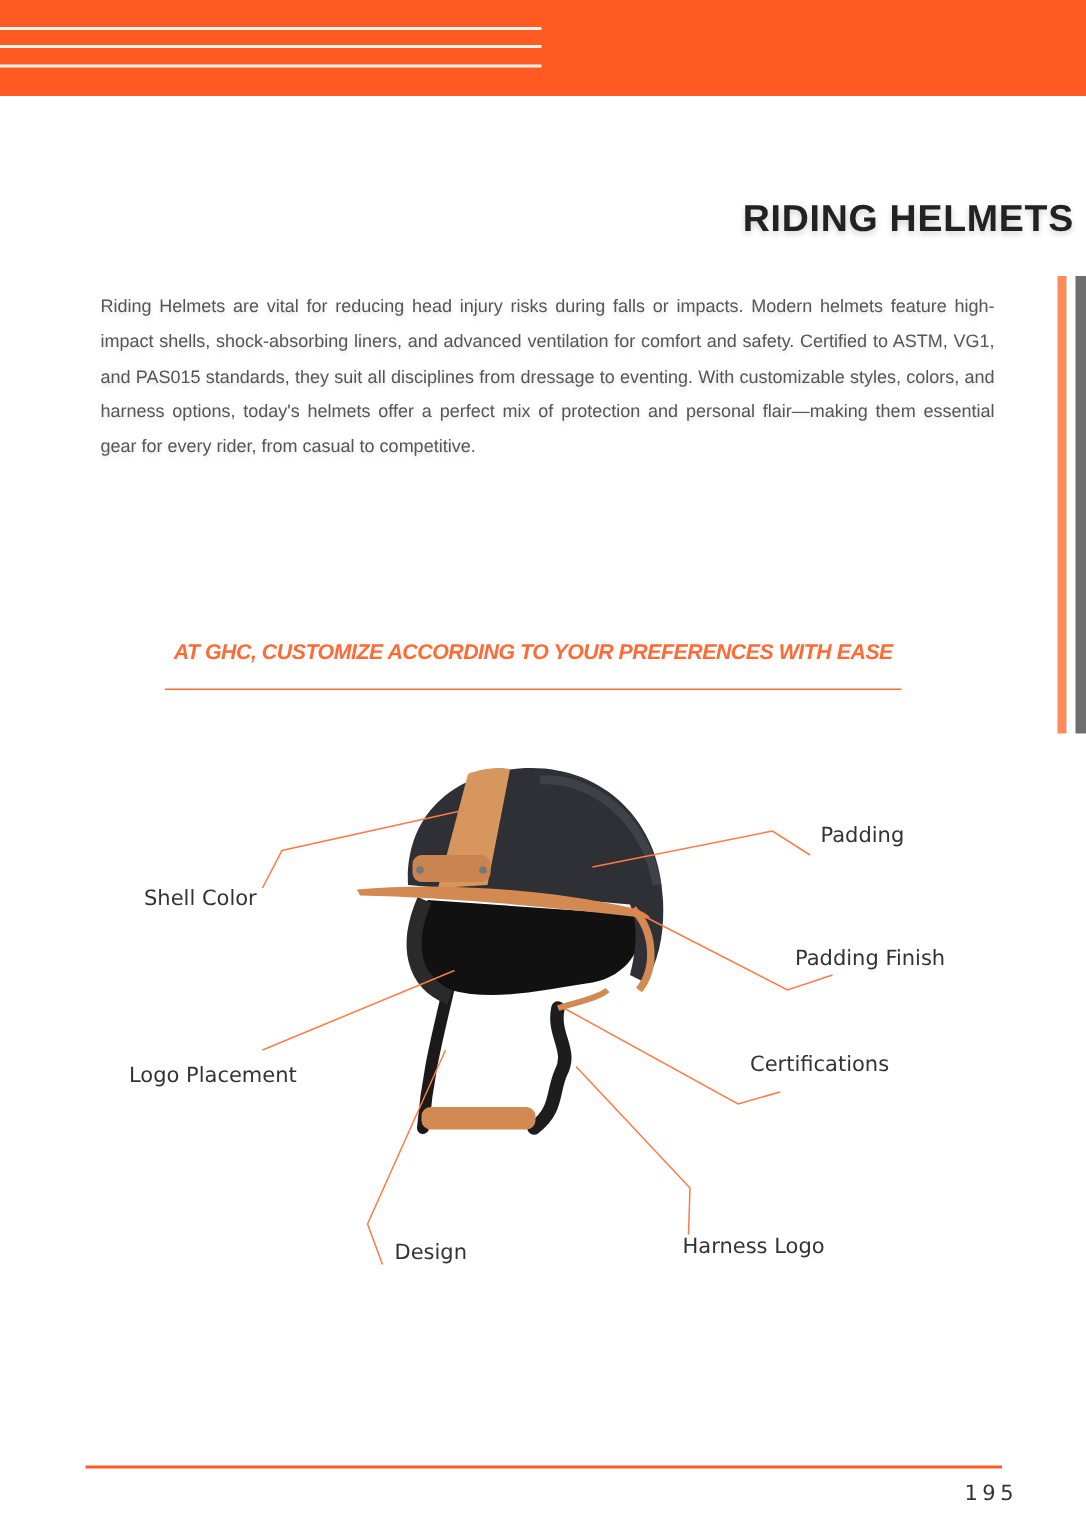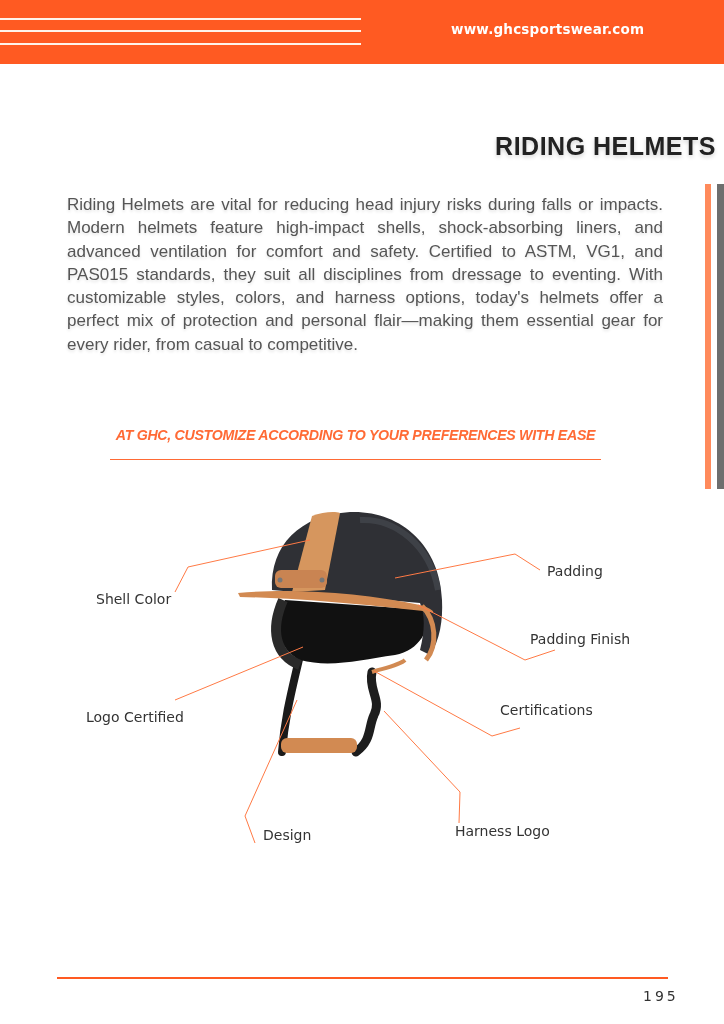--- a/index.html
+++ b/index.html
@@ -8,39 +8,38 @@
 
   .header { position: absolute; left: 0; top: 0; width: 724px; height: 64px; background: #ff5a22; }
   .header .hline { position: absolute; left: 0; width: 361px; height: 2px; background: #fff3ea; }
   .header .url { position: absolute; left: 451px; top: 21px; font-family: "DejaVu Sans", sans-serif; font-size: 13.5px; font-weight: bold; color: #ffffff; letter-spacing: 0.2px; }
 
   .side-bar-orange { position: absolute; left: 705px; top: 184px; width: 6px; height: 305px; background: #ff8a5b; }
   .side-bar-grey { position: absolute; left: 717px; top: 184px; width: 7px; height: 305px; background: #6e6e6e; }
 
   .title { position: absolute; left: 0; top: 132px; width: 716px; text-align: right; font-family: "Liberation Sans", sans-serif; font-size: 25px; font-weight: bold; color: #222222; letter-spacing: 0.5px; text-shadow: 0 2px 4px rgba(0,0,0,0.18); }
 
-  .intro { position: absolute; left: 67px; top: 193px; width: 596px; font-family: "Liberation Sans", sans-serif; font-size: 17px; line-height: 23.3px; color: #555555; text-align: justify; text-shadow: 0 2px 3px rgba(0,0,0,0.12); }
+  .intro { position: absolute; left: 67px; top: 193px; width: 596px; font-family: "Liberation Sans", sans-serif; font-size: 12px; line-height: 23.3px; color: #555555; text-align: justify; text-shadow: 0 2px 3px rgba(0,0,0,0.12); }
 
   .tagline { position: absolute; left: 110px; top: 427px; width: 491px; text-align: center; font-family: "Liberation Sans", sans-serif; font-size: 14.2px; font-style: italic; font-weight: bold; color: #ff6a35; letter-spacing: -0.3px; white-space: nowrap; padding-bottom: 16px; border-bottom: 1.5px solid #ff6a35; }
 
   .figure { position: absolute; left: 0; top: 490px; width: 724px; height: 380px; }
   .figure svg { position: absolute; left: 0; top: 0; }
   .label { position: absolute; font-family: "DejaVu Sans", sans-serif; font-size: 14px; color: #333333; white-space: nowrap; }
 
   .footer-line { position: absolute; left: 57px; top: 977px; width: 611px; height: 2px; background: #ff5a22; }
   .page-num { position: absolute; left: 643px; top: 988px; font-family: "DejaVu Sans", sans-serif; font-size: 14px; color: #333; letter-spacing: 3px; }
 </style>
 </head>
 <body>
 
 <div class="header">
   <div class="hline" style="top:18px"></div>
   <div class="hline" style="top:30px"></div>
   <div class="hline" style="top:43px"></div>
-  <div class="url">www.ghcsportswear.com</div>
 </div>
 
 <div class="side-bar-orange"></div>
 <div class="side-bar-grey"></div>
 
 <h1 class="title">RIDING HELMETS</h1>
 <p class="intro">Riding Helmets are vital for reducing head injury risks during falls or impacts. Modern helmets feature high-impact shells, shock-absorbing liners, and advanced ventilation for comfort and safety. Certified to ASTM, VG1, and PAS015 standards, they suit all disciplines from dressage to eventing. With customizable styles, colors, and harness options, today's helmets offer a perfect mix of protection and personal flair—making them essential gear for every rider, from casual to competitive.</p>
 
 <div class="tagline">AT GHC, CUSTOMIZE ACCORDING TO YOUR PREFERENCES WITH EASE</div>
 
@@ -75,22 +74,22 @@
       <polyline points="395,578 515,554 540,570"></polyline>
       <polyline points="418,605 525,660 555,650"></polyline>
       <polyline points="303,647 175,700"></polyline>
       <polyline points="374,671 492,736 520,728"></polyline>
       <polyline points="297,700 245,816 255,843"></polyline>
       <polyline points="384,711 460,792 459,823"></polyline>
     </g>
   </svg>
 
   <div class="label" style="left:96px; top:101px">Shell Color</div>
-  <div class="label" style="left:547px; top:73px">Padding</div>
+  <div class="label" style="left:547px; top:59px">Padding</div>
   <div class="label" style="left:530px; top:141px">Padding Finish</div>
-  <div class="label" style="left:86px; top:219px">Logo Certified</div>
+  <div class="label" style="left:86px; top:219px">Logo Placement</div>
   <div class="label" style="left:500px; top:212px">Certifications</div>
   <div class="label" style="left:263px; top:337px">Design</div>
   <div class="label" style="left:455px; top:333px">Harness Logo</div>
 </div>
 
 <div class="footer-line"></div>
 <div class="page-num">195</div>
 
 </body></html>

